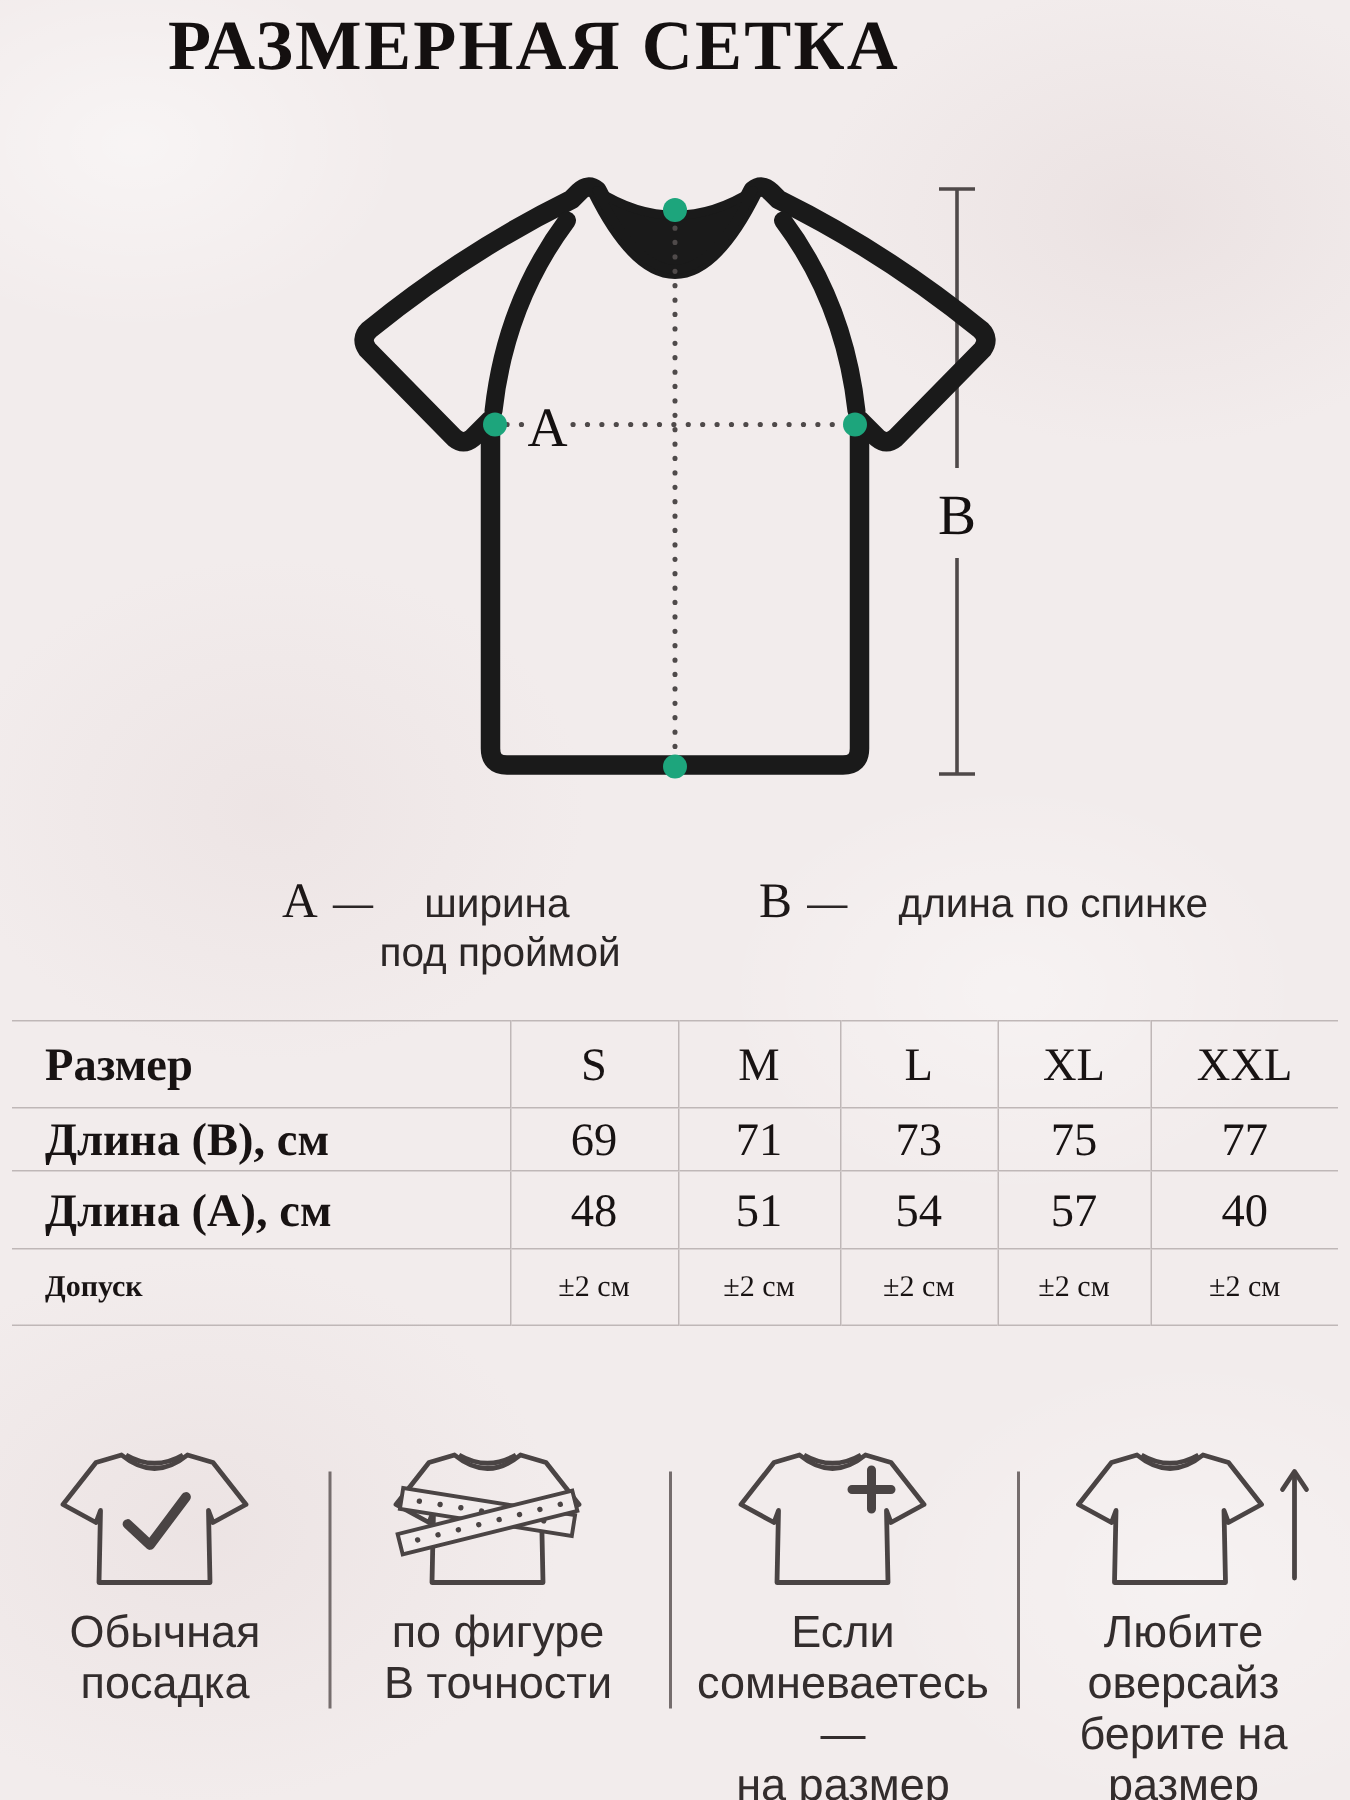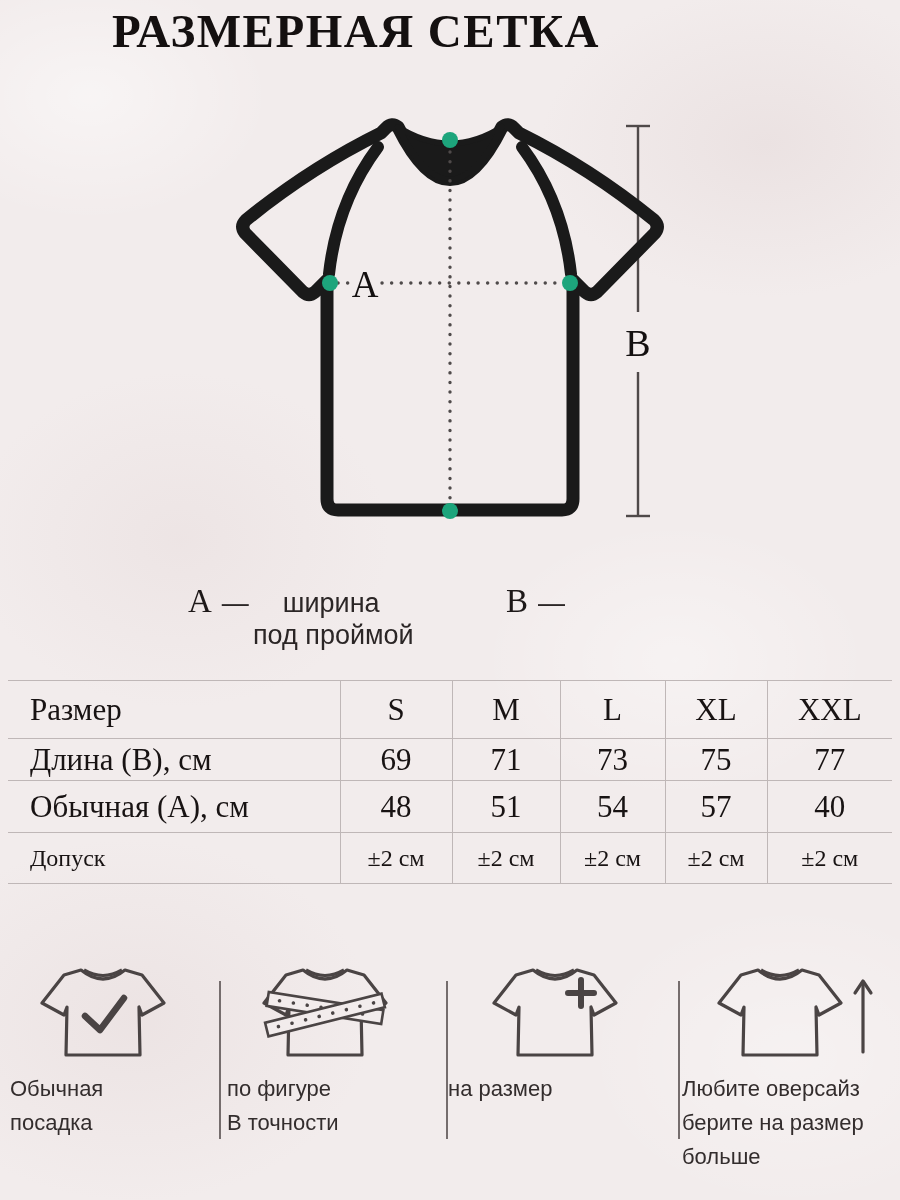--- a/index.html
+++ b/index.html
@@ -51,31 +51,31 @@
   .size-table col.c1{width:332px}.size-table col.c2{width:112px}
   .size-table col.c3{width:108px}.size-table col.c4{width:105px}
   .size-table col.c5{width:102px}.size-table col.c6{width:125px}
   .size-table tr{ border-top:1.5px solid #bfb7b7; }
   .size-table tr:last-child{ border-bottom:1.5px solid #bfb7b7; }
   .size-table td{
     border-left:1.5px solid #bfb7b7;
     text-align:center; vertical-align:middle;
     font-size:31px; height:42px;
   }
-  .size-table td:first-child{ border-left:none; text-align:left; padding-left:22px; }
+  .size-table td:first-child{ border-left:none; text-align:left; padding-left:22px;font-weight:bold; }
   .size-table tr.r-header td{ height:58px; }
-  .size-table tr.r-tol td{ font-size:24px; height:51px; }
+  .size-table tr.r-tol td{ font-size:20px; height:51px; }
   .size-table tr.r-width td{ height:52px; }
 
   
   .fit-section{ position:absolute; top:958px; text-align:center; }
   .fit-icon{ display:block; margin:0 auto; }
   .fit-caption{
     position:absolute; top:1072px;
-    font-size:22px; line-height:34px; color:#332d2d; text-align:left;
+    font-size:30px; line-height:34px; color:#332d2d; text-align:center;
   }
   .divider{ position:absolute; top:981px; width:2px; height:158px; background:#756d6d; }
   .dv1{ left:219px; } .dv2{ left:446px; } .dv3{ left:678px; }
 </style>
 </head>
 <body>
 
 <div class="texture"></div>
 
 <h1 class="page-title">РАЗМЕРНАЯ СЕТКА</h1>
@@ -120,20 +120,21 @@
 
 <div class="legend-a-1">
   <span class="legend-letter">A</span>
   <span class="legend-dash">—</span>
   <span class="legend-word">ширина</span>
 </div>
 <div class="legend-a-2">под проймой</div>
 <div class="legend-b-1">
   <span class="legend-letter">B</span>
   <span class="legend-dash">—</span>
+  <span class="legend-word">длина по спинке</span>
 </div>
 
 <table class="size-table">
   <colgroup>
       <col class="c1">
       <col class="c2">
       <col class="c3">
       <col class="c4">
       <col class="c5">
       <col class="c6">
@@ -149,21 +150,21 @@
   </tr>
   <tr class="r-length">
     <td>Длина (B), см</td>
     <td>69</td>
     <td>71</td>
     <td>73</td>
     <td>75</td>
     <td>77</td>
   </tr>
   <tr class="r-width">
-    <td>Обычная (A), см</td>
+    <td>Длина (A), см</td>
     <td>48</td>
     <td>51</td>
     <td>54</td>
     <td>57</td>
     <td>40</td>
   </tr>
   <tr class="r-tol">
     <td>Допуск</td>
     <td>±2 см</td>
     <td>±2 см</td>
@@ -244,19 +245,20 @@
 
 <div class="fit-caption" style="left:10px; width:200px;">
   <div>Обычная</div>
   <div>посадка</div>
 </div>
 <div class="fit-caption" style="left:227px; width:210px;">
   <div>по фигуре</div>
   <div>В точности</div>
 </div>
 <div class="fit-caption" style="left:448px; width:228px;">
+  <div>Если сомневаетесь —</div>
   <div>на размер</div>
 </div>
 <div class="fit-caption" style="left:682px; width:214px;">
   <div>Любите оверсайз</div>
   <div>берите на размер</div>
   <div>больше</div>
 </div>
 
 </body></html>

